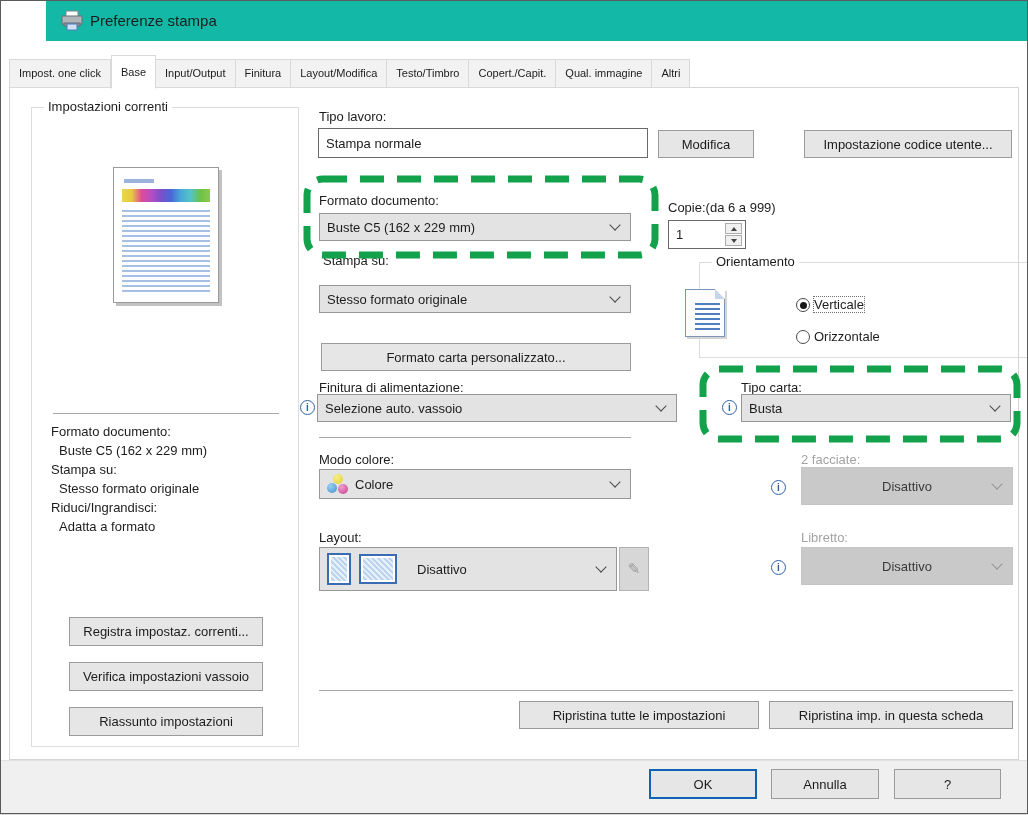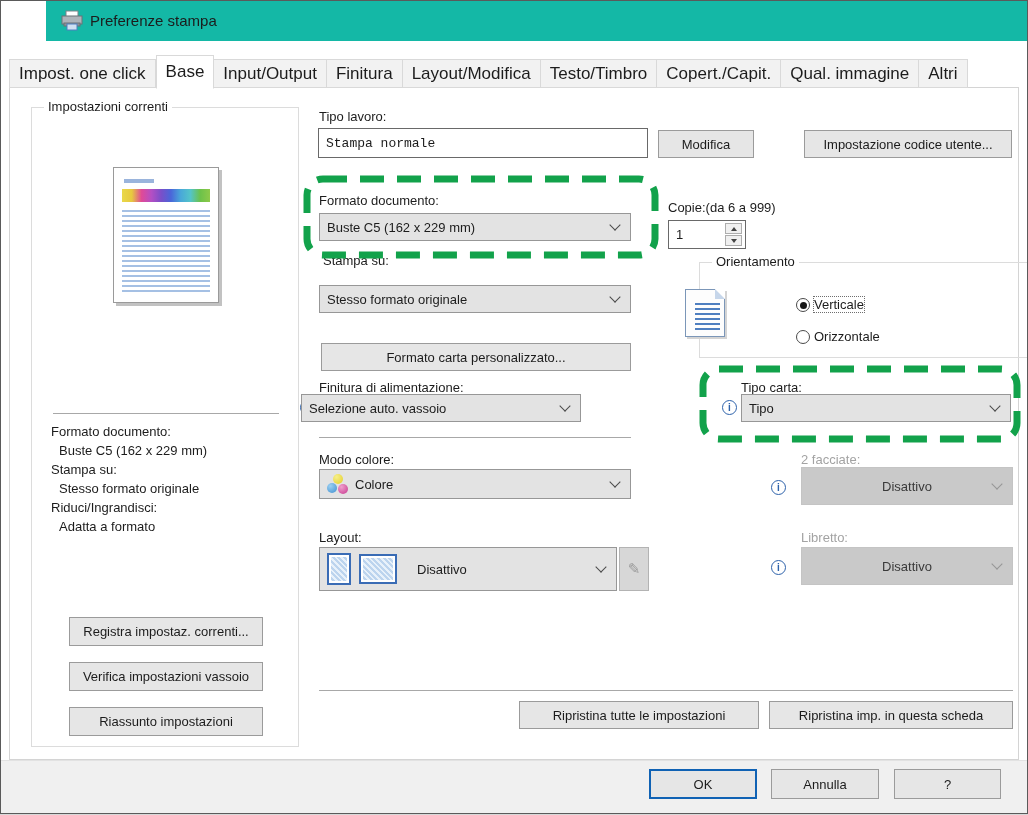--- a/index.html
+++ b/index.html
@@ -5,37 +5,37 @@
   html,body{margin:0;padding:0;background:#d8d8d8;font-family:"Liberation Sans",sans-serif;}
   .window{position:relative;width:1026px;height:812px;background:#ffffff;border:1px solid #5a5a5a;
           box-shadow:1px 2px 0 rgba(90,90,90,.55);overflow:hidden;font-size:13px;color:#1c1c1c;}
   
   .titlebar{position:absolute;left:0;top:0;width:100%;height:40px;background:#14b8a6;margin-left:45px;}
   .title-text{position:absolute;left:44px;top:11px;font-size:15px;}
   .close-btn{position:absolute;right:12px;top:6px;width:44px;height:30px;display:flex;align-items:center;justify-content:center;font-size:15px;color:#333;}
   .printer-ico{position:absolute;left:14px;top:9px;}
   
   .tabs{position:absolute;left:8px;top:54px;height:33px;display:flex;align-items:flex-end;z-index:3;}
-  .tab{height:27px;line-height:27px;padding:0 9px;background:#f2f2f2;border:1px solid #d9d9d9;border-left:none;font-size:17px;}
+  .tab{height:27px;line-height:27px;padding:0 9px;background:#f2f2f2;border:1px solid #d9d9d9;border-left:none;font-size:11px;}
   .tab:first-child{border-left:1px solid #d9d9d9;}
   .tab.active{height:32px;line-height:32px;background:#ffffff;border:1px solid #d9d9d9;border-bottom:1px solid #ffffff;margin-bottom:-1px;position:relative;z-index:4;}
   
   .tabpage{position:absolute;left:8px;top:86px;width:1010px;height:673px;background:#ffffff;border:1px solid #d4d4d4;box-sizing:border-box;}
   .footer{position:absolute;left:0;top:759px;width:100%;height:53px;background:#f0f0f0;border-top:1px solid #e2e2e2;}
   
   .lbl{position:absolute;white-space:nowrap;}
   .lbl.dis{color:#a3a3a3;}
   .btn{position:absolute;background:#e6e6e6;border:1px solid #9b9b9b;display:flex;align-items:center;justify-content:center;font-size:13px;box-sizing:border-box;white-space:nowrap;}
   .groupbox{position:absolute;border:1px solid #dcdcdc;box-sizing:border-box;}
   .legend{position:absolute;top:-9px;left:12px;background:#ffffff;padding:0 4px;white-space:nowrap;}
   .combo{position:absolute;background:#e3e3e3;border:1px solid #979797;box-sizing:border-box;display:flex;align-items:center;padding-left:7px;}
   .combo .chev{position:absolute;right:11px;top:50%;margin-top:-6px;width:7px;height:7px;border-right:1.5px solid #4a4a4a;border-bottom:1.5px solid #4a4a4a;transform:rotate(45deg);}
   .combo.disabled{background:#c9c9c9;border:1px solid #c4c4c4;justify-content:center;padding-left:0;color:#3a3a3a;}
   .combo.disabled .chev{border-color:#969696;}
-  .textbox{position:absolute;background:#ffffff;border:1px solid #696969;box-sizing:border-box;display:flex;align-items:center;padding-left:7px;font-family:Liberation Mono, monospace;}
+  .textbox{position:absolute;background:#ffffff;border:1px solid #696969;box-sizing:border-box;display:flex;align-items:center;padding-left:7px;}
   .sep{position:absolute;height:1px;background:#a8a8a8;}
   .info{position:absolute;width:15px;height:15px;border:1.5px solid #2d62ab;border-radius:50%;color:#2d62ab;font-size:10px;font-weight:bold;display:flex;align-items:center;justify-content:center;box-sizing:border-box;background:#fff;}
   .radio{position:absolute;width:14px;height:14px;border:1px solid #4a4a4a;border-radius:50%;background:#fff;box-sizing:border-box;}
   .radio.sel::after{content:'';position:absolute;left:2.5px;top:2.5px;width:7px;height:7px;border-radius:50%;background:#161616;}
   .radio-lbl{position:absolute;white-space:nowrap;}
   .radio-lbl.focus{outline:1px dotted #6e6e6e;}
   
   .preview{position:absolute;left:112px;top:166px;width:104px;height:134px;background:#fff;border:1px solid #9a9a9a;box-shadow:3px 3px 0 #c2c2c2;}
   .pv-title{position:absolute;left:10px;top:11px;width:30px;height:4px;background:#9ab4dc;}
   .pv-rainbow{position:absolute;left:8px;right:8px;top:21px;height:13px;background:linear-gradient(to right,#e9d84a,#e7c93f,#e04a97,#b44fc4,#7a4fc9,#4a66d9,#49a8d9,#54c4c9,#6cc24a,#8ec94a);}
@@ -162,29 +162,29 @@
 
   <div class="lbl" style="left:322px;top:252px;">Stampa su:</div>
   <div class="combo" style="left:318px;top:284px;width:312px;height:28px;">
     <span>Stesso formato originale</span>
     <span class="chev"></span>
   </div>
   <div class="btn" style="left:320px;top:342px;width:310px;height:28px;">Formato carta personalizzato...</div>
 
   <div class="lbl" style="left:318px;top:379px;">Finitura di alimentazione:</div>
   <div class="info" style="left:299px;top:399px;">i</div>
-  <div class="combo" style="left:300px;top:393px;width:280px;height:28px;">
+  <div class="combo" style="left:316px;top:393px;width:360px;height:28px;">
     <span>Selezione auto. vassoio</span>
     <span class="chev"></span>
   </div>
 
   <div class="lbl" style="left:740px;top:379px;z-index:5;">Tipo carta:</div>
   <div class="info" style="left:721px;top:399px;z-index:5;">i</div>
   <div class="combo" style="left:740px;top:393px;width:270px;height:28px;z-index:5;">
-    <span>Tipo</span>
+    <span>Busta</span>
     <span class="chev"></span>
   </div>
   <svg class="hl" style="left:698px;top:364px;" width="322" height="78">
     <rect x="4" y="4" width="314" height="70" rx="16" fill="none" stroke-width="7" stroke-dasharray="24 13" stroke="#12a24b"></rect>
   </svg>
 
   <div class="sep" style="left:318px;top:436px;width:312px;"></div>
 
   <div class="lbl" style="left:318px;top:451px;">Modo colore:</div>
   <div class="combo" style="left:318px;top:468px;width:312px;height:30px;">

